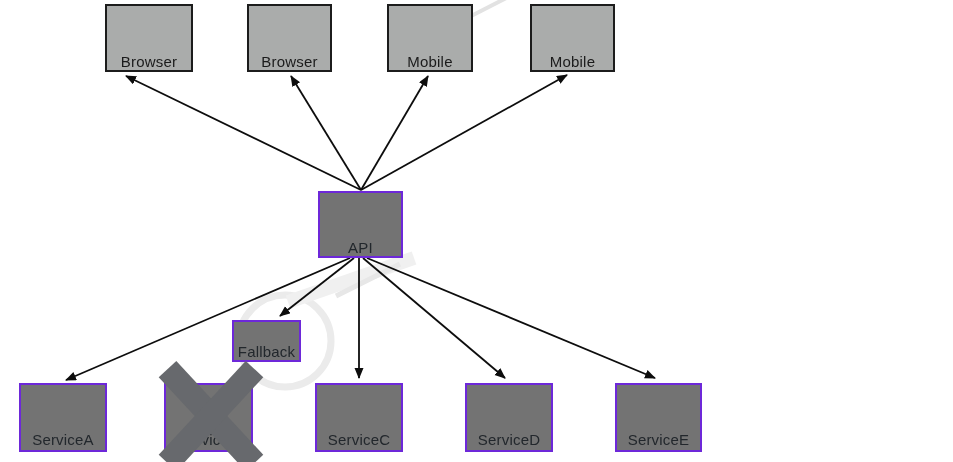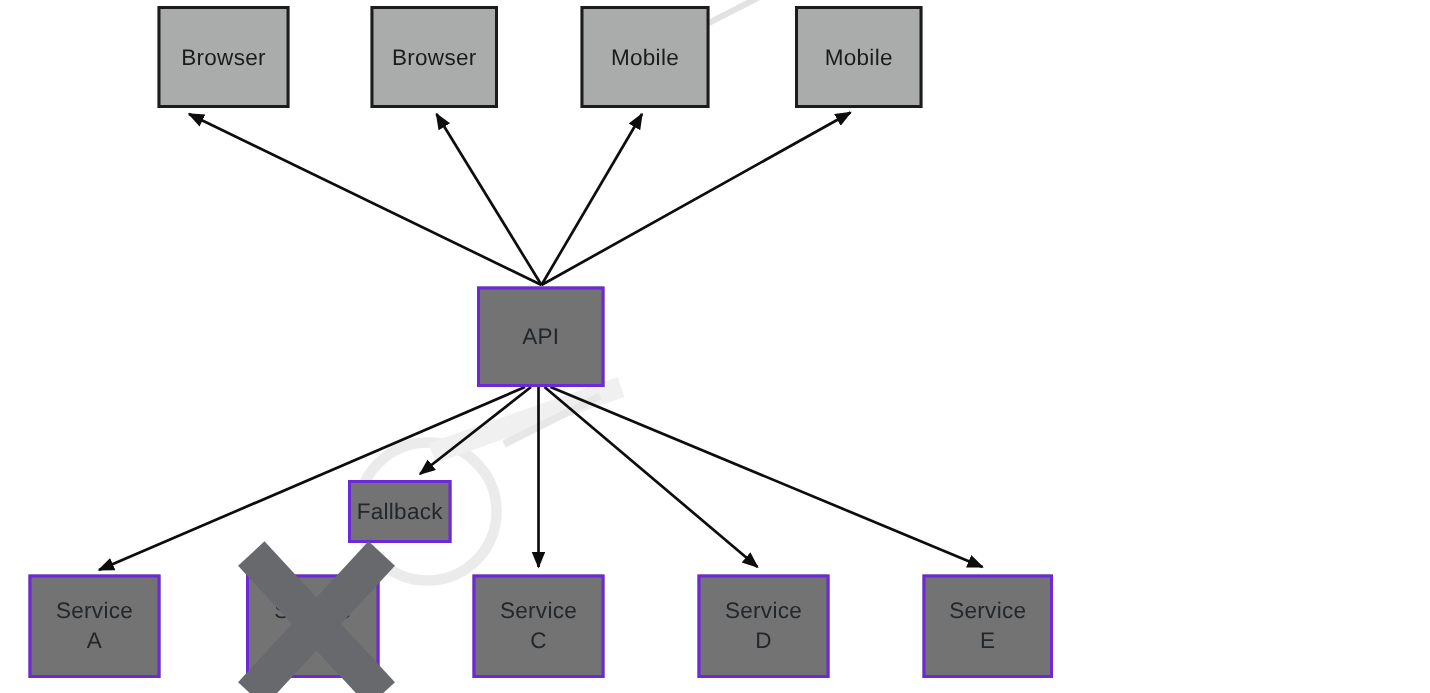--- a/index.html
+++ b/index.html
@@ -18,21 +18,21 @@
   .layer {
     position: absolute;
     inset: 0;
   }
   .wm-layer { z-index: 1; }
   .arrow-layer { z-index: 2; }
   .node {
     position: absolute;
     box-sizing: border-box;
     display: flex;
-    align-items: center;
+    align-items: flex-end;
     justify-content: center;
     text-align: center;
     z-index: 3;
     font-size: 15px;
     color: #1b1b1b;
     letter-spacing: 0.2px;
   }
   .client {
     background: #aaacab;
     border: 2px solid #1c1c1c;
@@ -46,21 +46,21 @@
     color: #22272c;
   }
   .api {
     left: 318px; top: 191px; width: 85px; height: 67px;
   }
   .fallback {
     left: 232px; top: 320px; width: 69px; height: 42px;
   }
   .service {
     top: 383px; width: 88px; height: 69px;
-    flex-direction: column;
+    flex-direction: row;
     line-height: 20px;
   }
   .xmark {
     position: absolute;
     left: 168px; top: 370px;
     width: 85px; height: 92px;
     z-index: 4;
     pointer-events: none;
   }
   .xbar {

